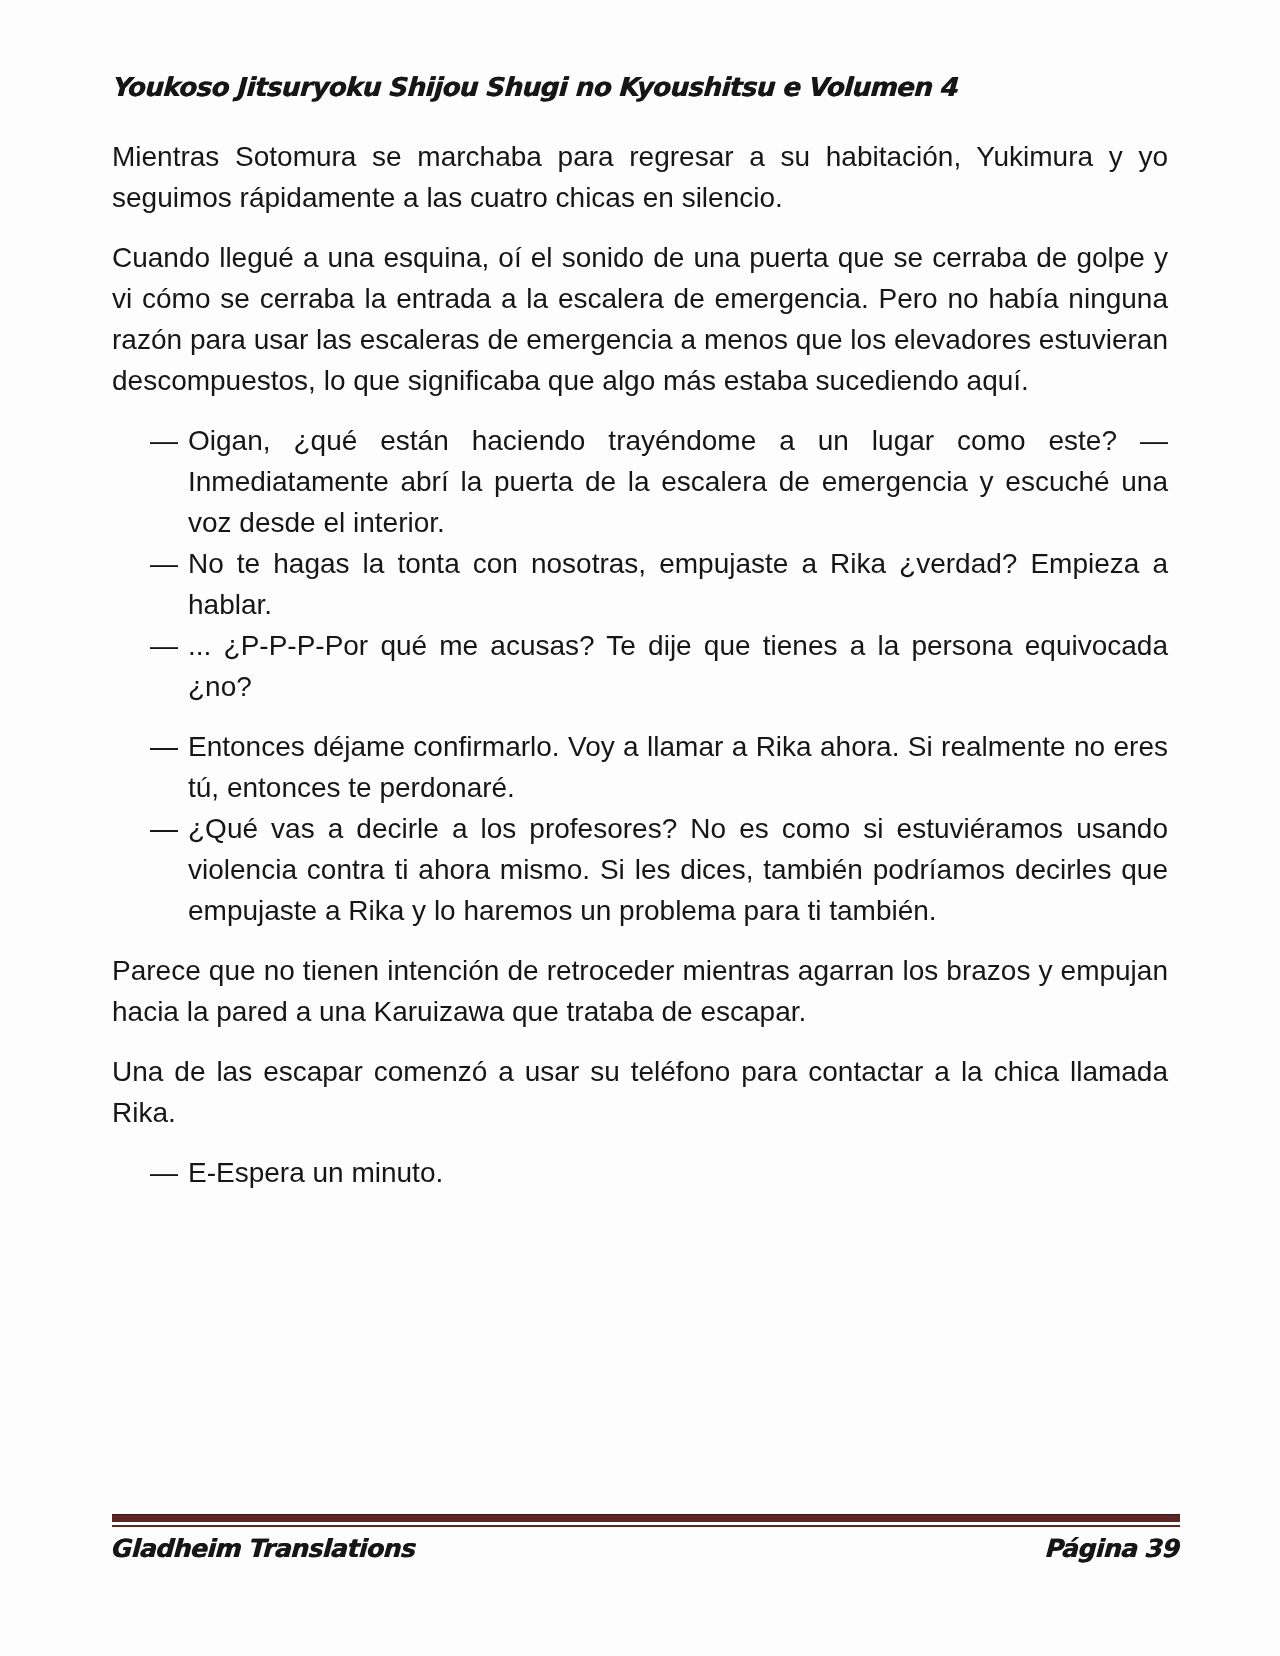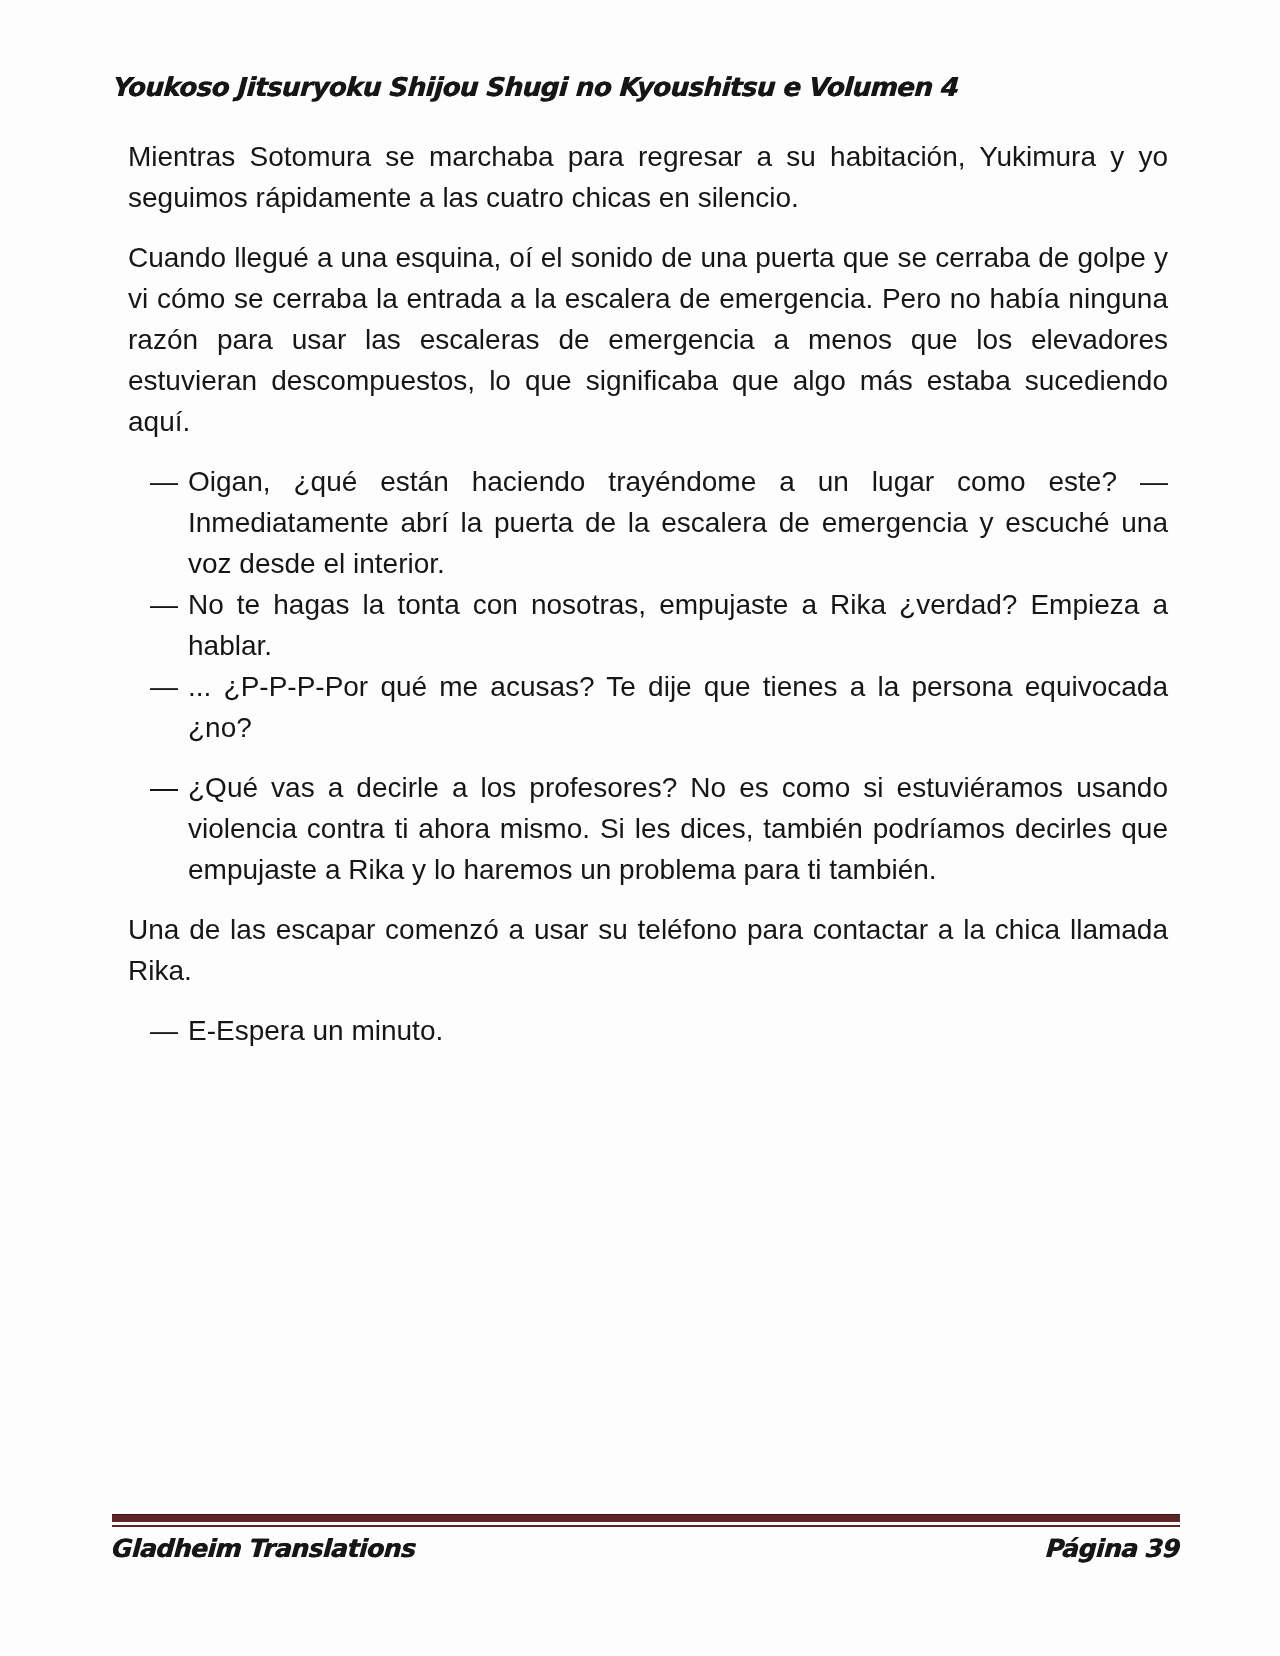--- a/index.html
+++ b/index.html
@@ -38,21 +38,21 @@
   .doc-body {
     position: absolute;
     top: 136px;
     left: 112px;
     width: 1056px;
     font-size: 28px;
     line-height: 41px;
     text-align: justify;
   }
   .para {
-    margin: 0 0 19px 16px;
+    margin: 0 0 19px 0;
   }
   .dialogue {
     margin: 0 0 19px 0;
   }
   .dialogue-item {
     position: relative;
     padding-left: 76px;
     text-align: justify;
   }
   .dialogue-item .dash {
@@ -109,24 +109,25 @@
   <main class="doc-body" id="content">
       <p class="para">Mientras Sotomura se marchaba para regresar a su habitación, Yukimura y yo seguimos rápidamente a las cuatro chicas en silencio.</p>
       <p class="para">Cuando llegué a una esquina, oí el sonido de una puerta que se cerraba de golpe y vi cómo se cerraba la entrada a la escalera de emergencia. Pero no había ninguna razón para usar las escaleras de emergencia a menos que los elevadores estuvieran descompuestos, lo que significaba que algo más estaba sucediendo aquí.</p>
       <div class="dialogue">
         <div class="dialogue-item"><span class="dash">—</span><span>Oigan, ¿qué están haciendo trayéndome a un lugar como este? — Inmediatamente abrí la puerta de la escalera de emergencia y escuché una voz desde el interior.</span></div>
         <div class="dialogue-item"><span class="dash">—</span><span>No te hagas la tonta con nosotras, empujaste a Rika ¿verdad? Empieza a hablar.</span></div>
         <div class="dialogue-item"><span class="dash">—</span><span>... ¿P-P-P-Por qué me acusas? Te dije que tienes a la persona equivocada ¿no?</span></div>
       </div>
       <div class="dialogue">
         <div class="dialogue-item"><span class="dash">—</span></div>
-        <div class="dialogue-item"><span class="dash">—</span></div>
+        <div class="dialogue-item"><span class="dash">—</span><span>Entonces déjame confirmarlo. Voy a llamar a Rika ahora. Si realmente no eres tú, entonces te perdonaré.</span></div>
         <div class="dialogue-item"><span class="dash">—</span></div>
         <div class="dialogue-item"><span class="dash">—</span><span>¿Qué vas a decirle a los profesores? No es como si estuviéramos usando violencia contra ti ahora mismo. Si les dices, también podríamos decirles que empujaste a Rika y lo haremos un problema para ti también.</span></div>
       </div>
+      <p class="para">Parece que no tienen intención de retroceder mientras agarran los brazos y empujan hacia la pared a una Karuizawa que trataba de escapar.</p>
       <p class="para">Una de las escapar comenzó a usar su teléfono para contactar a la chica llamada Rika.</p>
       <div class="dialogue">
         <div class="dialogue-item"><span class="dash">—</span><span>E-Espera un minuto.</span></div>
       </div>
     </main>
 
   <footer class="doc-footer">
     <div class="rule-thick"></div>
     <div class="rule-gap"></div>
     <div class="rule-thin"></div>

